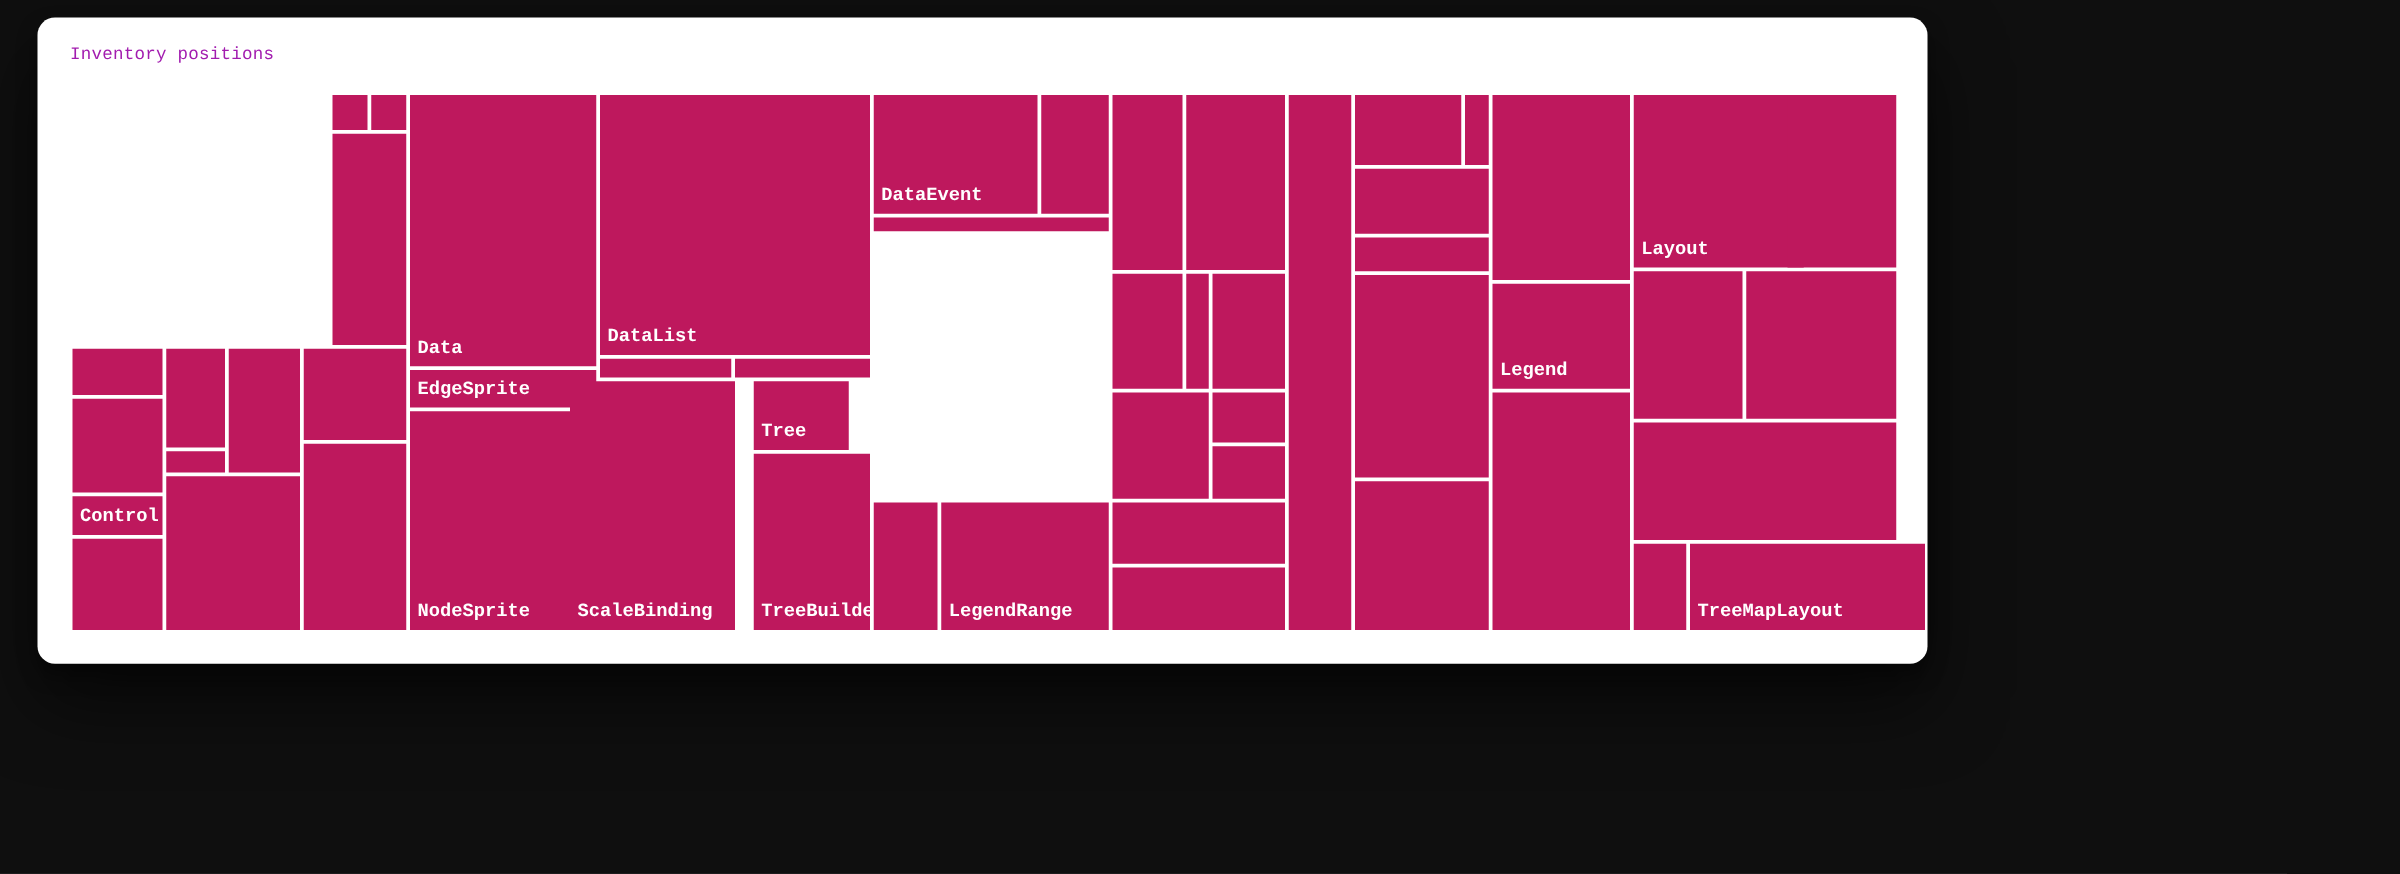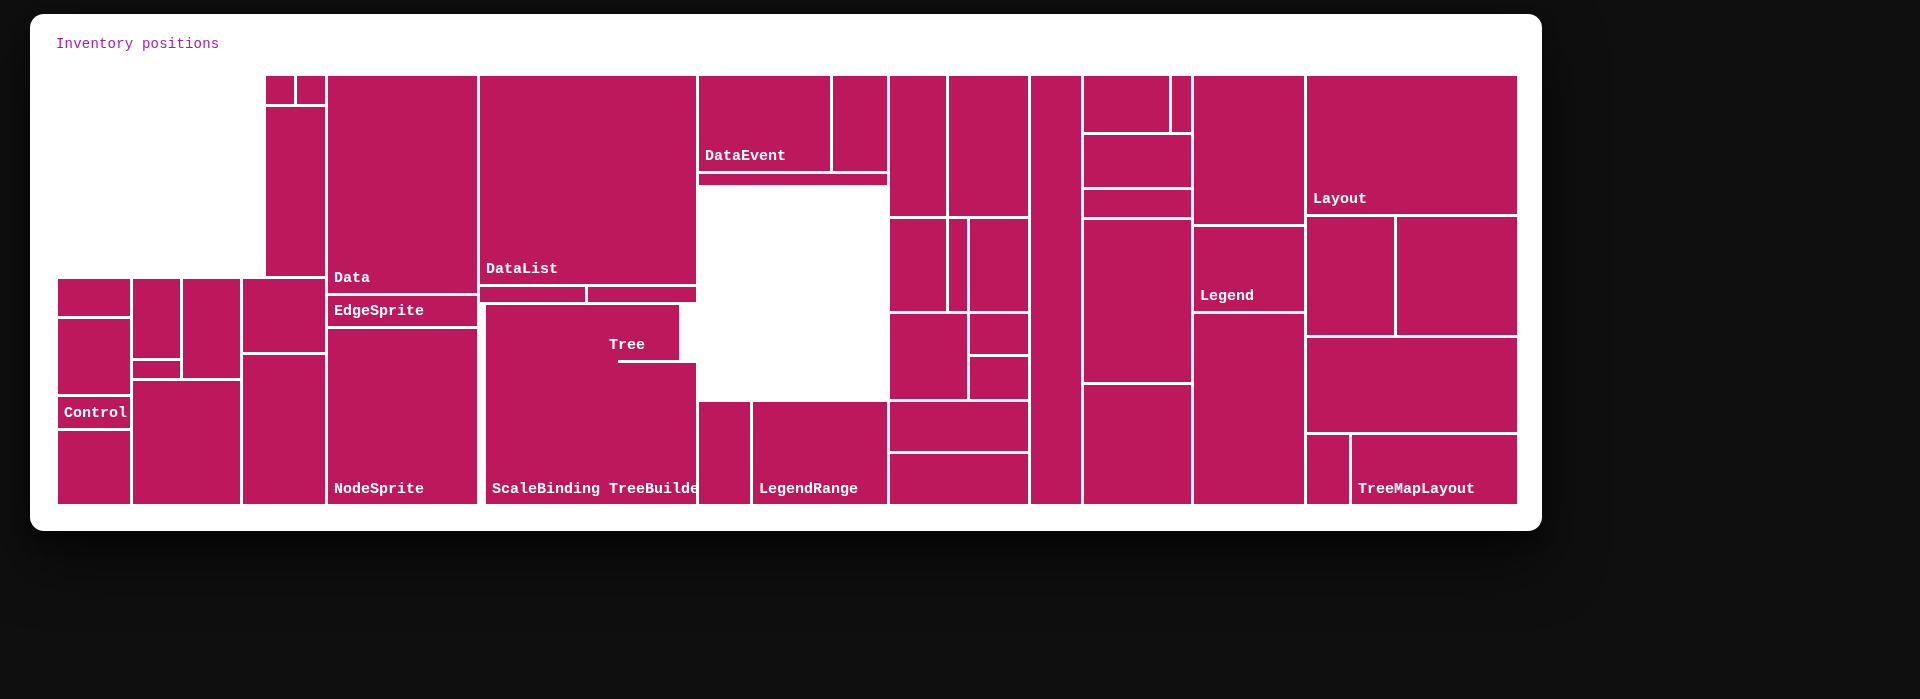--- a/index.html
+++ b/index.html
@@ -81,21 +81,21 @@
       <div class="cell" style="left: 270px; top: 220px; width: 149px; height: 30px;">
         <span>EdgeSprite</span>
       </div>
       <div class="cell" style="left: 422px; top: 0px; width: 216px; height: 208px;">
         <span>DataList</span>
       </div>
       <div class="cell" style="left: 270px; top: 253px; width: 149px; height: 175px;">
         <span>NodeSprite</span>
       </div>
       <div class="cell" style="left: 422px; top: 211px; width: 105px; height: 15px;"></div>
-      <div class="cell" style="left: 428px; top: 229px; width: 132px; height: 199px;">
+      <div class="cell" style="left: 398px; top: 229px; width: 132px; height: 199px;">
         <span>ScaleBinding</span>
       </div>
       <div class="cell" style="left: 530px; top: 211px; width: 108px; height: 15px;"></div>
       <div class="cell" style="left: 545px; top: 229px; width: 76px; height: 55px;">
         <span>Tree</span>
       </div>
       <div class="cell" style="left: 545px; top: 287px; width: 93px; height: 141px;">
         <span>TreeBuilder</span>
       </div>
       <div class="cell" style="left: 641px; top: 0px; width: 131px; height: 95px;">
@@ -130,17 +130,17 @@
       </div>
       <div class="cell" style="left: 1136px; top: 238px; width: 110px; height: 190px;"></div>
       <div class="cell" style="left: 1249px; top: 0px; width: 136px; height: 138px;">
         <span>Layout</span>
       </div>
       <div class="cell" style="left: 1372px; top: 0px; width: 87px; height: 138px;"></div>
       <div class="cell" style="left: 1249px; top: 141px; width: 87px; height: 118px;"></div>
       <div class="cell" style="left: 1339px; top: 141px; width: 120px; height: 118px;"></div>
       <div class="cell" style="left: 1249px; top: 262px; width: 210px; height: 94px;"></div>
       <div class="cell" style="left: 1249px; top: 359px; width: 42px; height: 69px;"></div>
-      <div class="cell" style="left: 1294px; top: 359px; width: 165px; height: 69px;">
+      <div class="cell" style="left: 1294px; top: 359px; width: 188px; height: 69px;">
         <span>TreeMapLayout</span>
       </div>
     </div>
 </div>
 
 </body></html>

